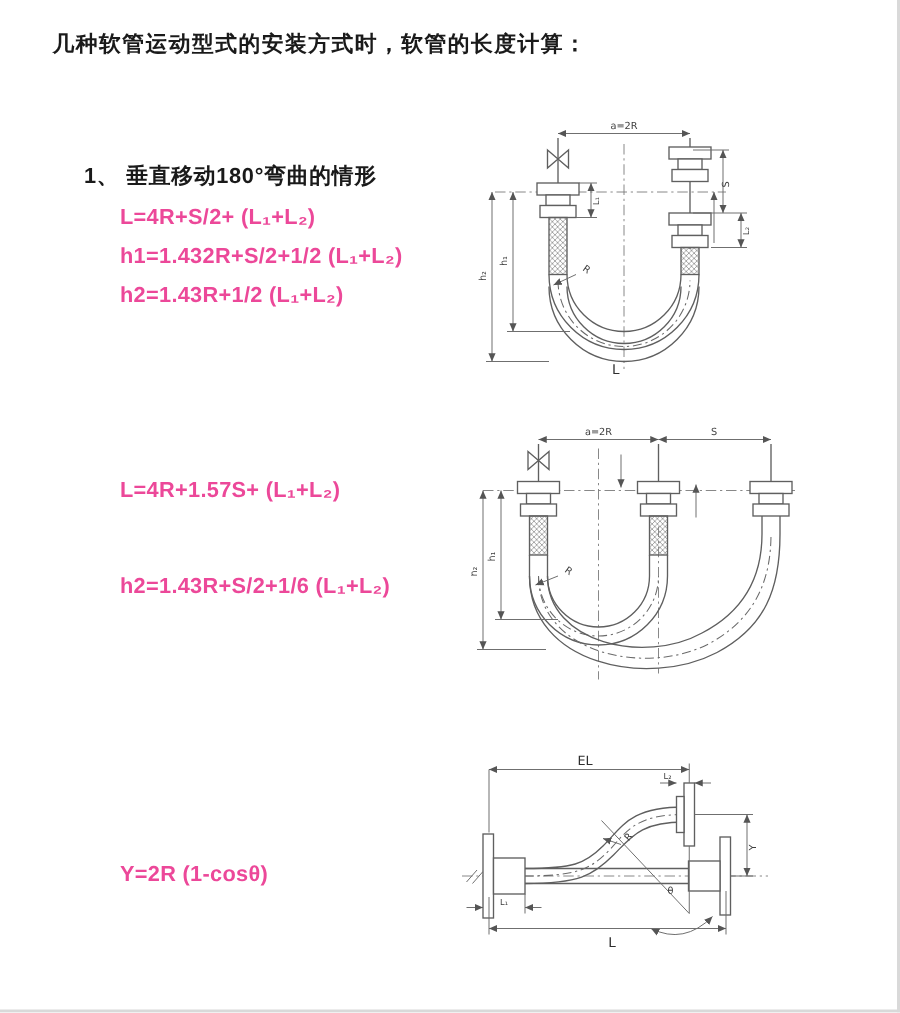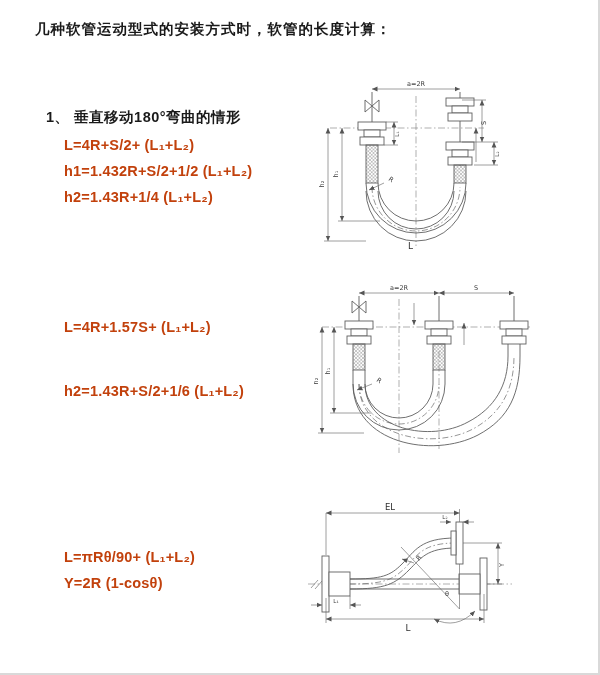--- a/index.html
+++ b/index.html
@@ -3,22 +3,22 @@
 <meta charset="utf-8">
 <style>
   html,body{margin:0;padding:0;background:#f2f2f2;}
   .page{
     position:relative;width:600px;height:675px;background:#ffffff;
     box-sizing:border-box;border-right:2px solid #d9d9d9;border-bottom:2px solid #d9d9d9;
     font-family:"Liberation Sans","DejaVu Sans",sans-serif;color:#1a1a1a;overflow:hidden;
   }
   .t{position:absolute;white-space:nowrap;margin:0;}
   .title{left:35px;top:20px;font-size:14.5px;font-weight:bold;letter-spacing:1px;}
-  .hd{font-size:14.5px;font-weight:bold;letter-spacing:0.5px;}
-  .fm{font-size:14.5px;font-weight:bold;letter-spacing:0.2px;color:#c2410c;}
+  .hd{font-size:14.5px;font-weight:bold;letter-spacing:0.5px;margin-left:10px;}
+  .fm{font-size:14.5px;font-weight:bold;letter-spacing:0.2px;color:#ec4899;margin-left:16px;}
   .diag{position:absolute;}
   
   .ol{stroke:#5f5f5f;fill:none;stroke-width:0.9;}
   .dl{stroke:#6b6b6b;fill:none;stroke-width:0.65;}
   .cl{stroke:#7a7a7a;fill:none;stroke-width:0.6;stroke-dasharray:7 2.5 1.5 2.5;}
   .dc{stroke:#6a6a6a;fill:none;stroke-width:0.7;stroke-dasharray:6 2.5 1.5 2.5;}
   .fit{fill:#ffffff;stroke:#5f5f5f;stroke-width:0.9;}
   .brd{fill:url(#hatch);stroke:#5f5f5f;stroke-width:0.9;}
   .lbl{fill:#3d3d3d;font-family:"DejaVu Sans",sans-serif;font-size:6.5px;}
   .sm{font-size:5.5px;}
@@ -39,26 +39,25 @@
         <path d="M0,0 L3.5,3.5 M3.5,0 L0,3.5" stroke="#8d8d8d" stroke-width="0.5"></path>
       </pattern>
     </defs>
   </svg>
 
   <h1 class="t title">几种软管运动型式的安装方式时，软管的长度计算：</h1>
 
   <h2 class="t hd" style="left:46px;top:108px">1、 垂直移动180°弯曲的情形</h2>
   <p class="t fm" style="left:64px;top:137px">L=4R+S/2+ (L₁+L₂)</p>
   <p class="t fm" style="left:64px;top:163px">h1=1.432R+S/2+1/2 (L₁+L₂)</p>
-  <p class="t fm" style="left:64px;top:189px">h2=1.43R+1/4 (L₁+L₂)</p>
+  <p class="t fm" style="left:64px;top:189px">h2=1.43R+1/2 (L₁+L₂)</p>
 
   <p class="t fm" style="left:64px;top:319px">L=4R+1.57S+ (L₁+L₂)</p>
   <p class="t fm" style="left:64px;top:383px">h2=1.43R+S/2+1/6 (L₁+L₂)</p>
 
-  <p class="t fm" style="left:64px;top:549px">L=πRθ/90+ (L₁+L₂)</p>
   <p class="t fm" style="left:64px;top:575px">Y=2R (1-cosθ)</p>
 
   <svg class="diag" style="left:314px;top:76px" width="246" height="176" viewBox="0 0 246 176">
     <g>
       <path class="cl" d="M102,20 V170"></path>
       <path class="cl" d="M16,52 H170"></path>
     </g>
     <g>
       <path class="ol" d="M58,16 V46"></path>
       <polygon class="fit" points="51,24 58,30 51,36"></polygon>

